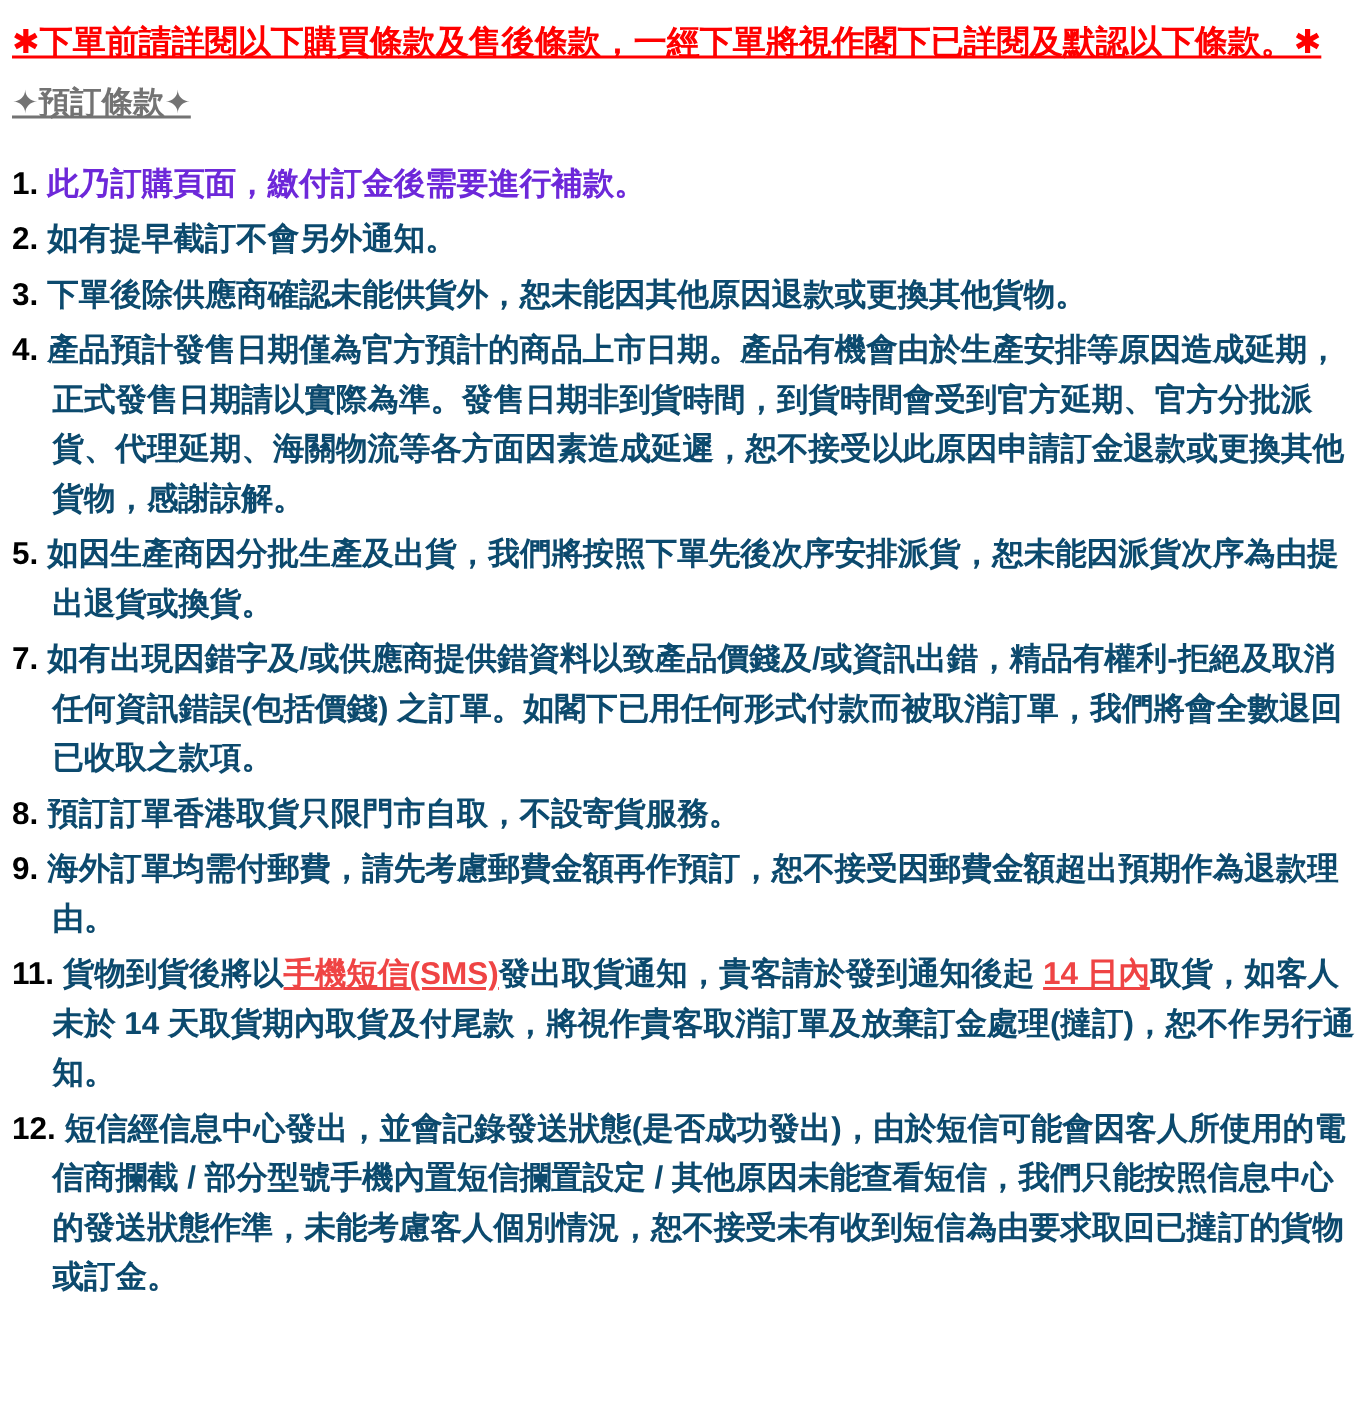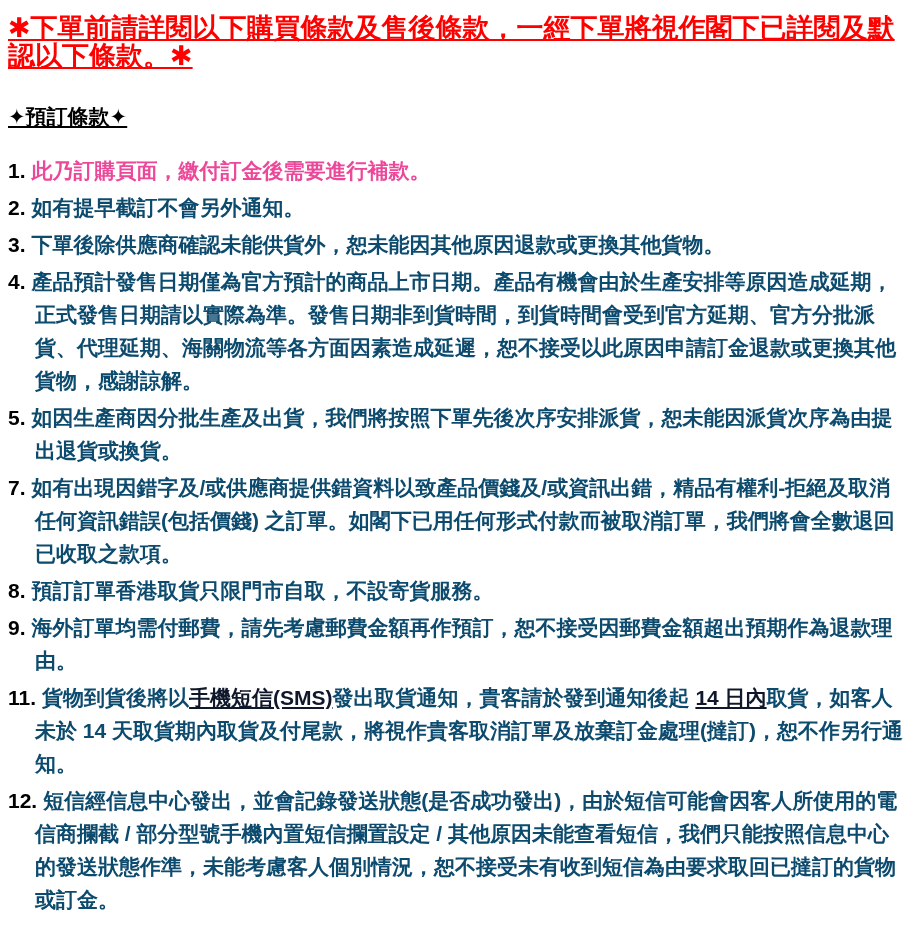--- a/index.html
+++ b/index.html
@@ -13,27 +13,27 @@
     box-sizing: border-box;
     padding: 14px 10px 24px 8px;
     font-family: "Liberation Sans", "DejaVu Sans", sans-serif;
     font-weight: 700;
     color: #000000;
     font-size: 21px;
     line-height: 33px;
   }
   .notice {
     color: #ff0000;
-    font-size: 27px;
+    font-size: 22px;
     line-height: 28px;
     text-decoration: underline;
-    margin: 0 0 30px 0;
+    margin: 0 0 10px 0;
   }
   .section-title {
-    color: #000000;
+    color: #737373;
     font-size: 21px;
     line-height: 26px;
     text-decoration: underline;
     display: inline-block;
     margin: 0 0 24px 0;
   }
   ol.terms {
     list-style: none;
     margin: 0;
     padding: 0;
@@ -41,23 +41,23 @@
   ol.terms li {
     padding-left: 27px;
     margin: 0 0 4px 0;
   }
   ol.terms .num {
     display: inline;
     margin-left: -27px;
     padding-right: 6px;
   }
   .seg-normal { color: #0c4a6e; }
-  .seg-red { color: #ec4899; }
+  .seg-red { color: #6d28d9; }
   .seg-redu {
-    color: #0f172a;
+    color: #ef4444;
     text-decoration: underline;
     margin-top: 41px;
   }
 </style>
 </head>
 <body>
 
 <div class="notice">✱下單前請詳閱以下購買條款及售後條款，一經下單將視作閣下已詳閱及默認以下條款。✱</div>
 
 <div>

